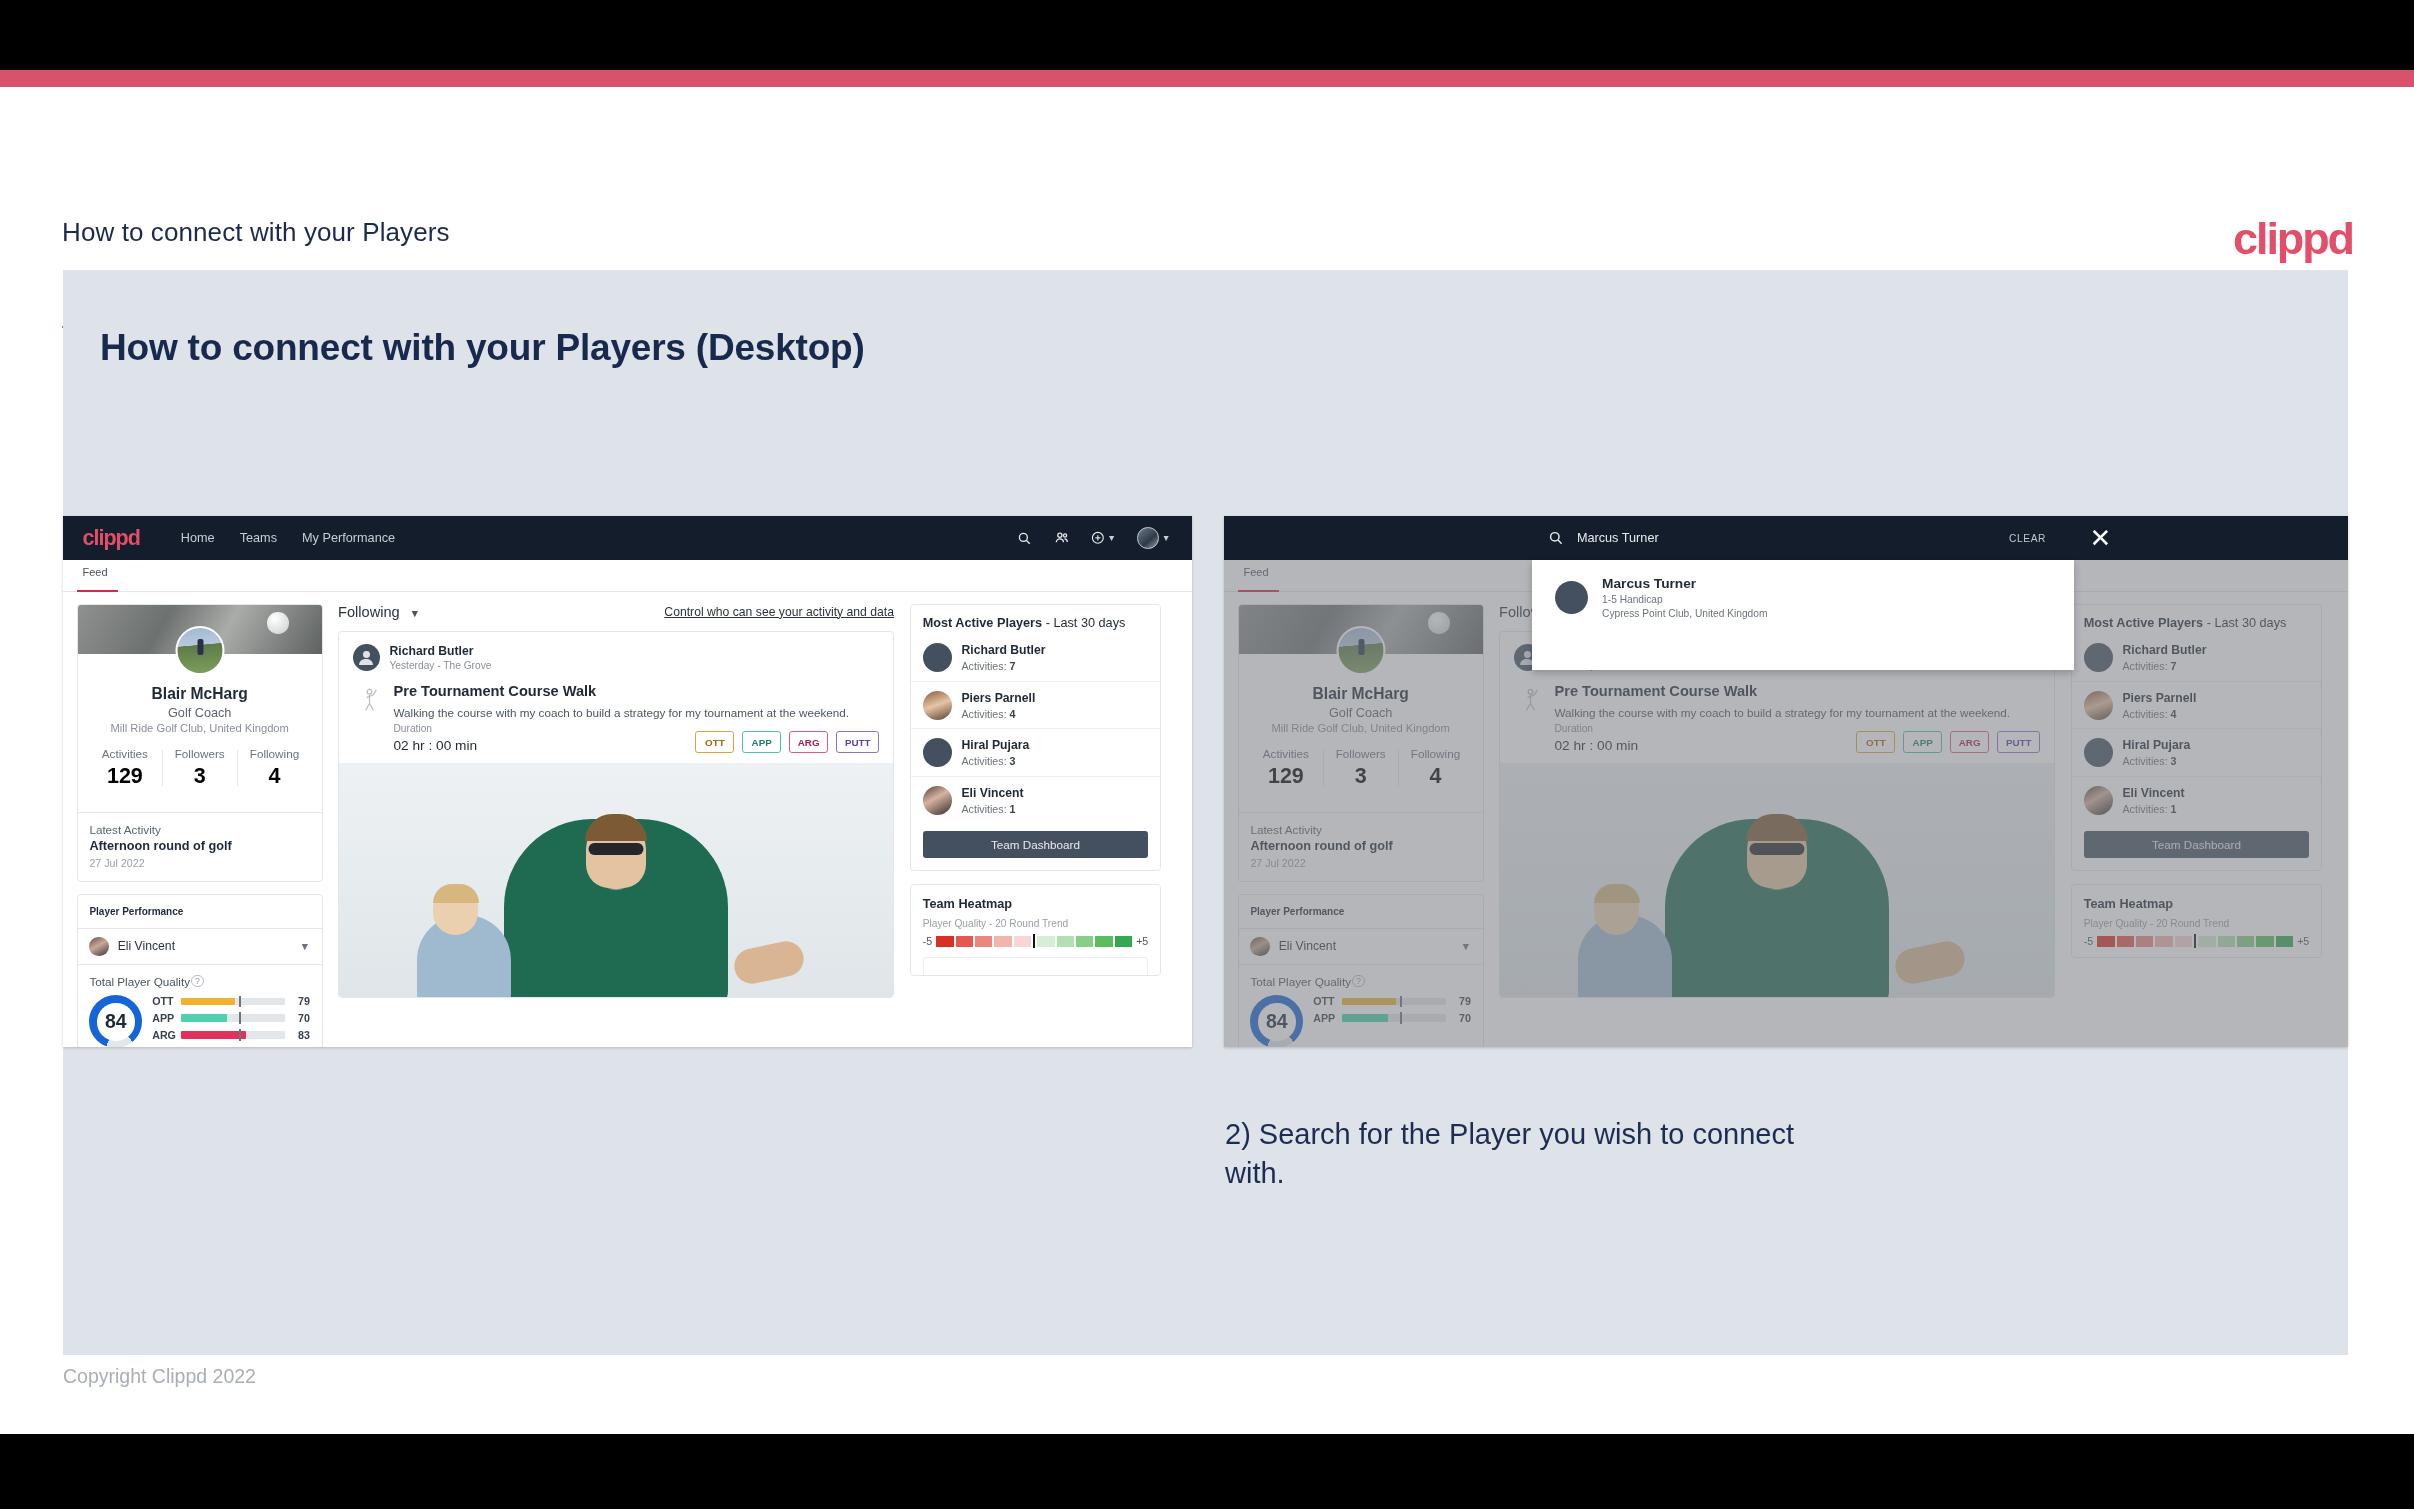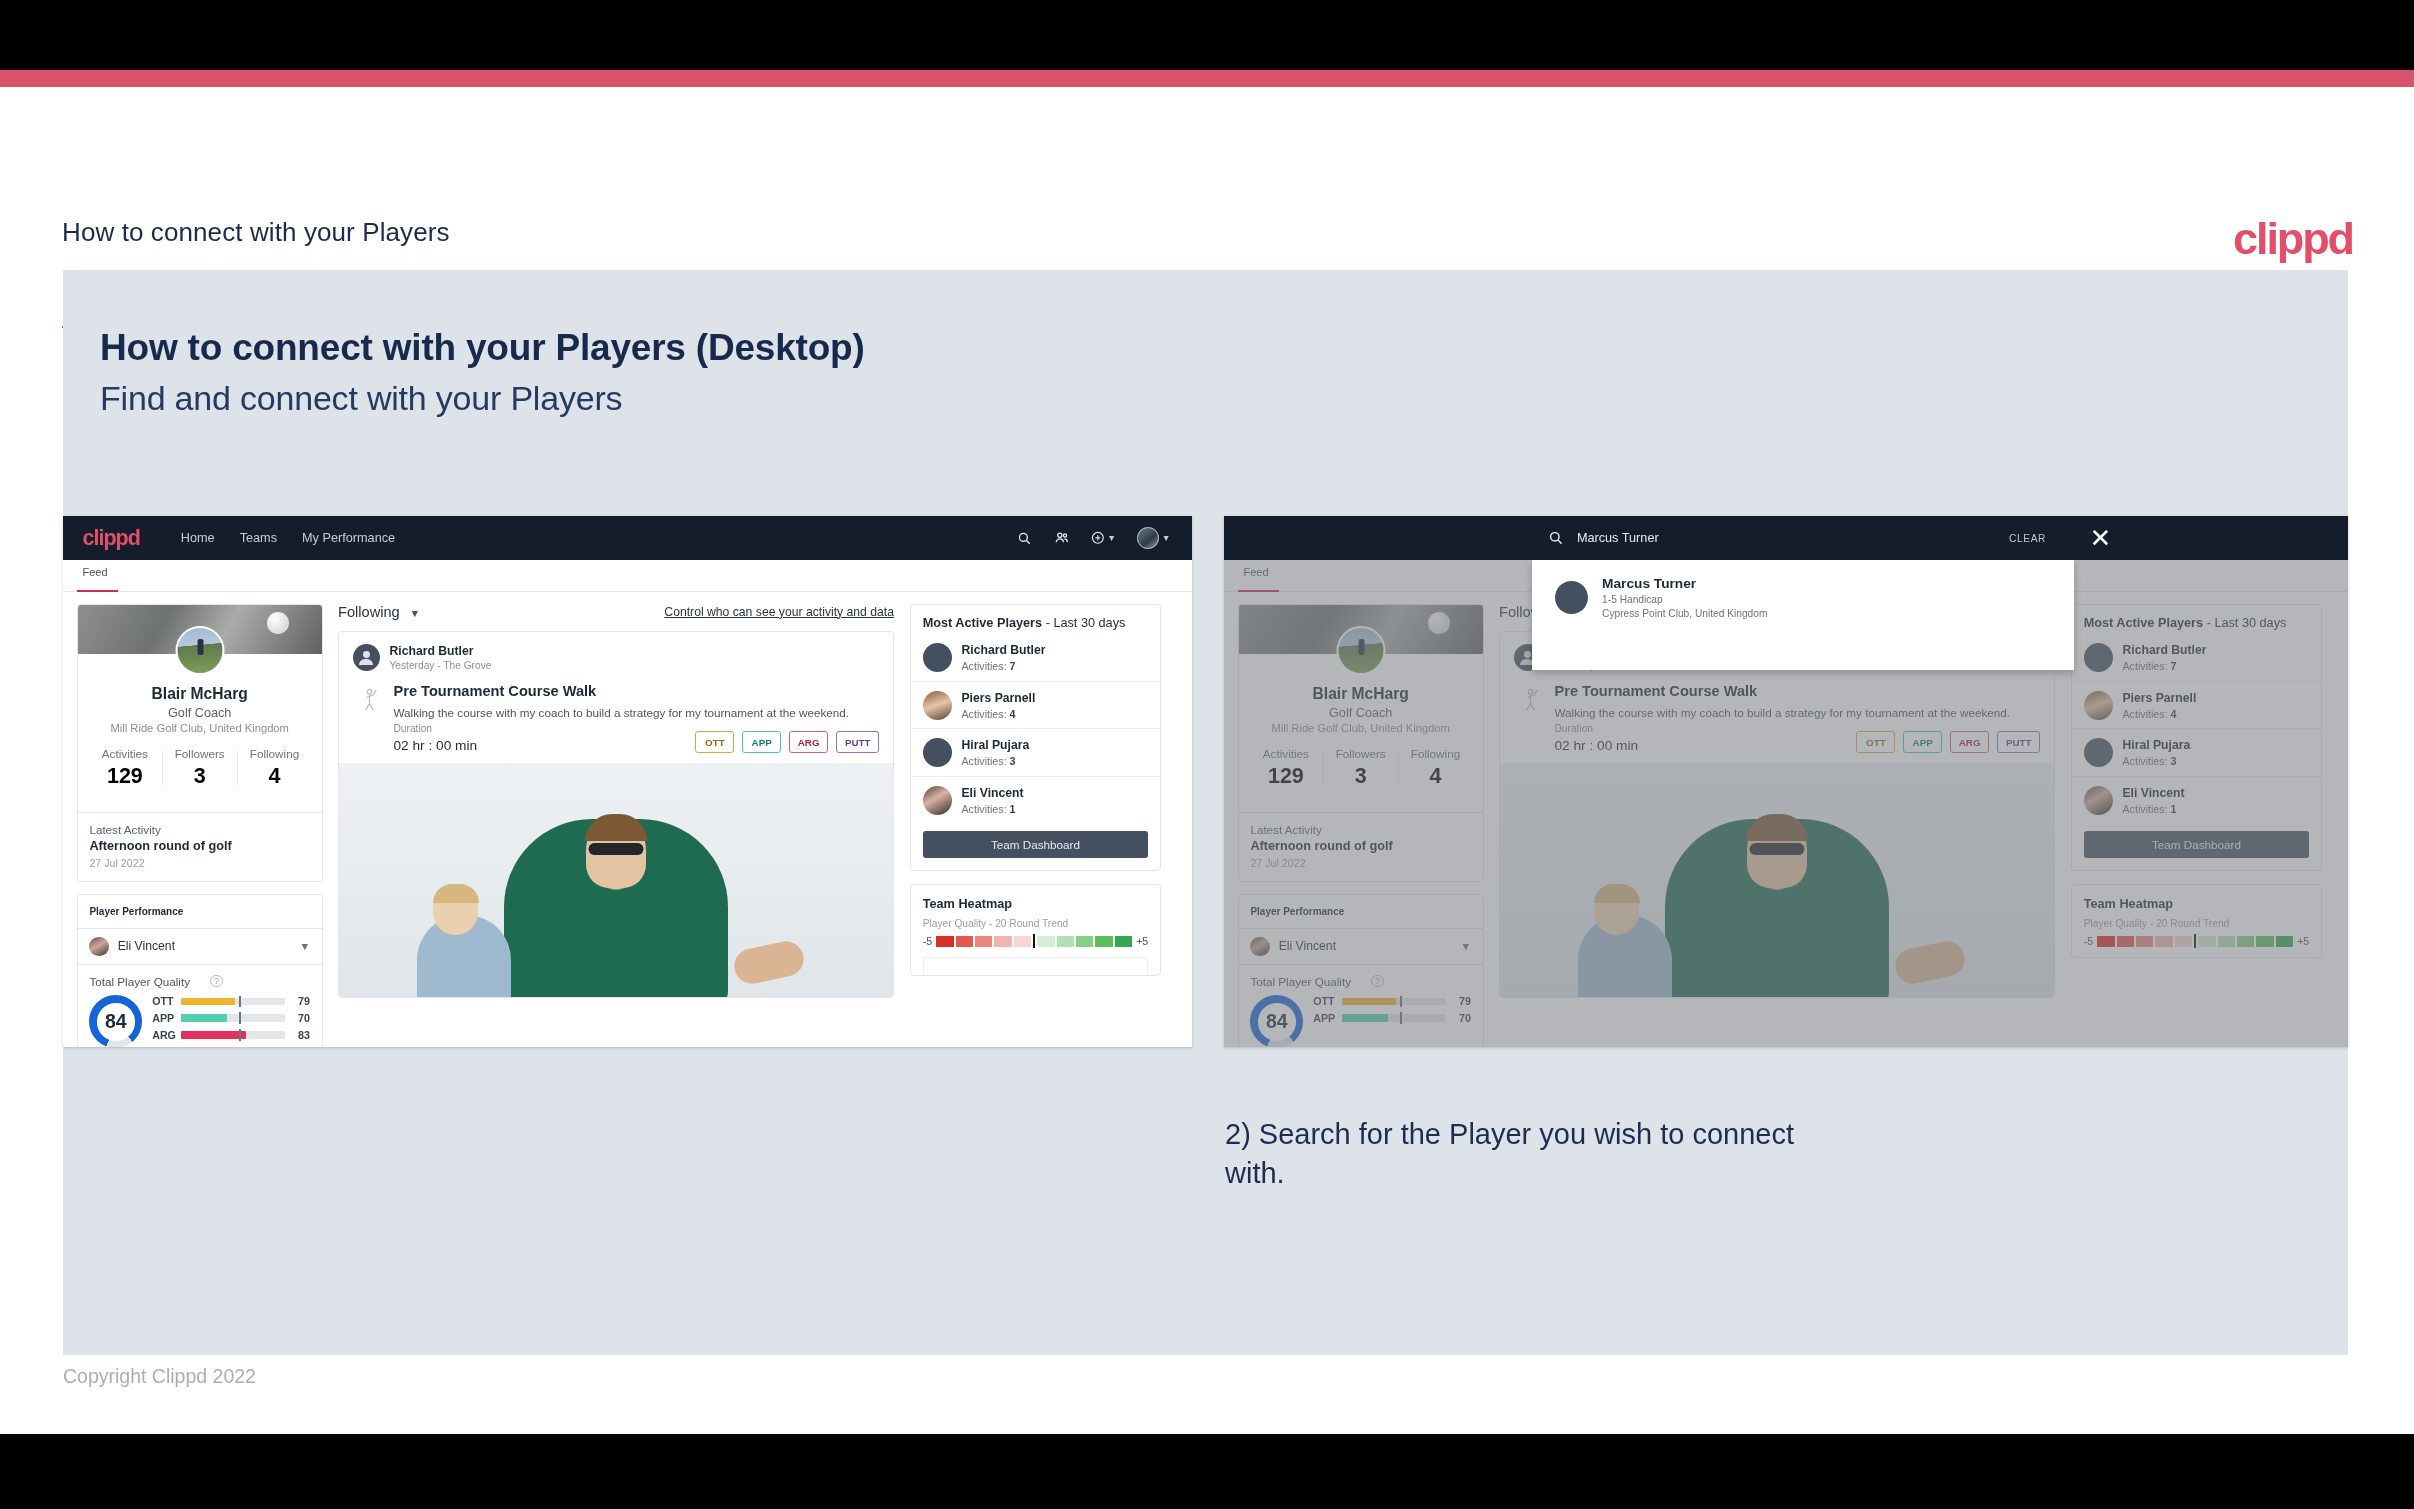--- a/index.html
+++ b/index.html
@@ -145,21 +145,21 @@
   .perf-head { padding:10.7px 11.7px; font-size:10px; font-weight:700; color:#1f2937;
                border-bottom:1px solid #e5e7eb; }
   .perf-sel { display:flex; align-items:center; padding:7.8px 11.7px; border-bottom:1px solid #e5e7eb; }
   .perf-sel .av {
     width:19.5px; height:19.5px; border-radius:50%;
     background:linear-gradient(150deg,#5d4a42,#caa89a 45%,#3b3330);
   }
   .perf-sel .nm { font-size:12.2px; color:#2b3340; margin-left:8.8px; }
   .perf-sel .chev { margin-left:auto; font-size:10.7px; color:#6b7280; }
   .tpq { padding:9.8px 11.7px 0; }
-  .tpq-lbl { font-size:11.7px; color:#4b5563; display:flex; align-items:center; gap:20px; }
+  .tpq-lbl { font-size:11.7px; color:#4b5563; display:flex; align-items:center; gap:1px; }
   .tpq-q {
     width:12.7px; height:12.7px; border-radius:50%; border:1px solid #b6bcc4;
     font-size:8.8px; color:#9aa0a8; display:flex; align-items:center; justify-content:center;
   }
   .tpq-row { display:flex; align-items:flex-start; margin-top:7.8px; }
   .donut {
     width:53px; height:53px; border-radius:50%; flex:none;
     background:conic-gradient(from 200deg,#1565d8 0deg 300deg,#e4e7ea 300deg 360deg);
     position:relative;
   }
@@ -331,21 +331,20 @@
   <div class="bar-black-bottom"></div>
 
   <div class="slide-header">
     <div class="slide-title">How to connect with your Players</div>
     <div class="logo">clippd</div>
     <div class="header-rule"></div>
   </div>
 
   <div class="content">
     <div class="headline">How to connect with your Players (Desktop)</div>
-    <div class="subheadline">Find and connect with your Players</div>
 
     <div class="caption caption-2">2) Search for the Player you wish to connect with.</div>
   </div>
 
   <div class="footer">Copyright Clippd 2022</div>
 
   <div class="shot shot-1">
 
     <div class="appbar">
       <div class="brand">clippd</div>

